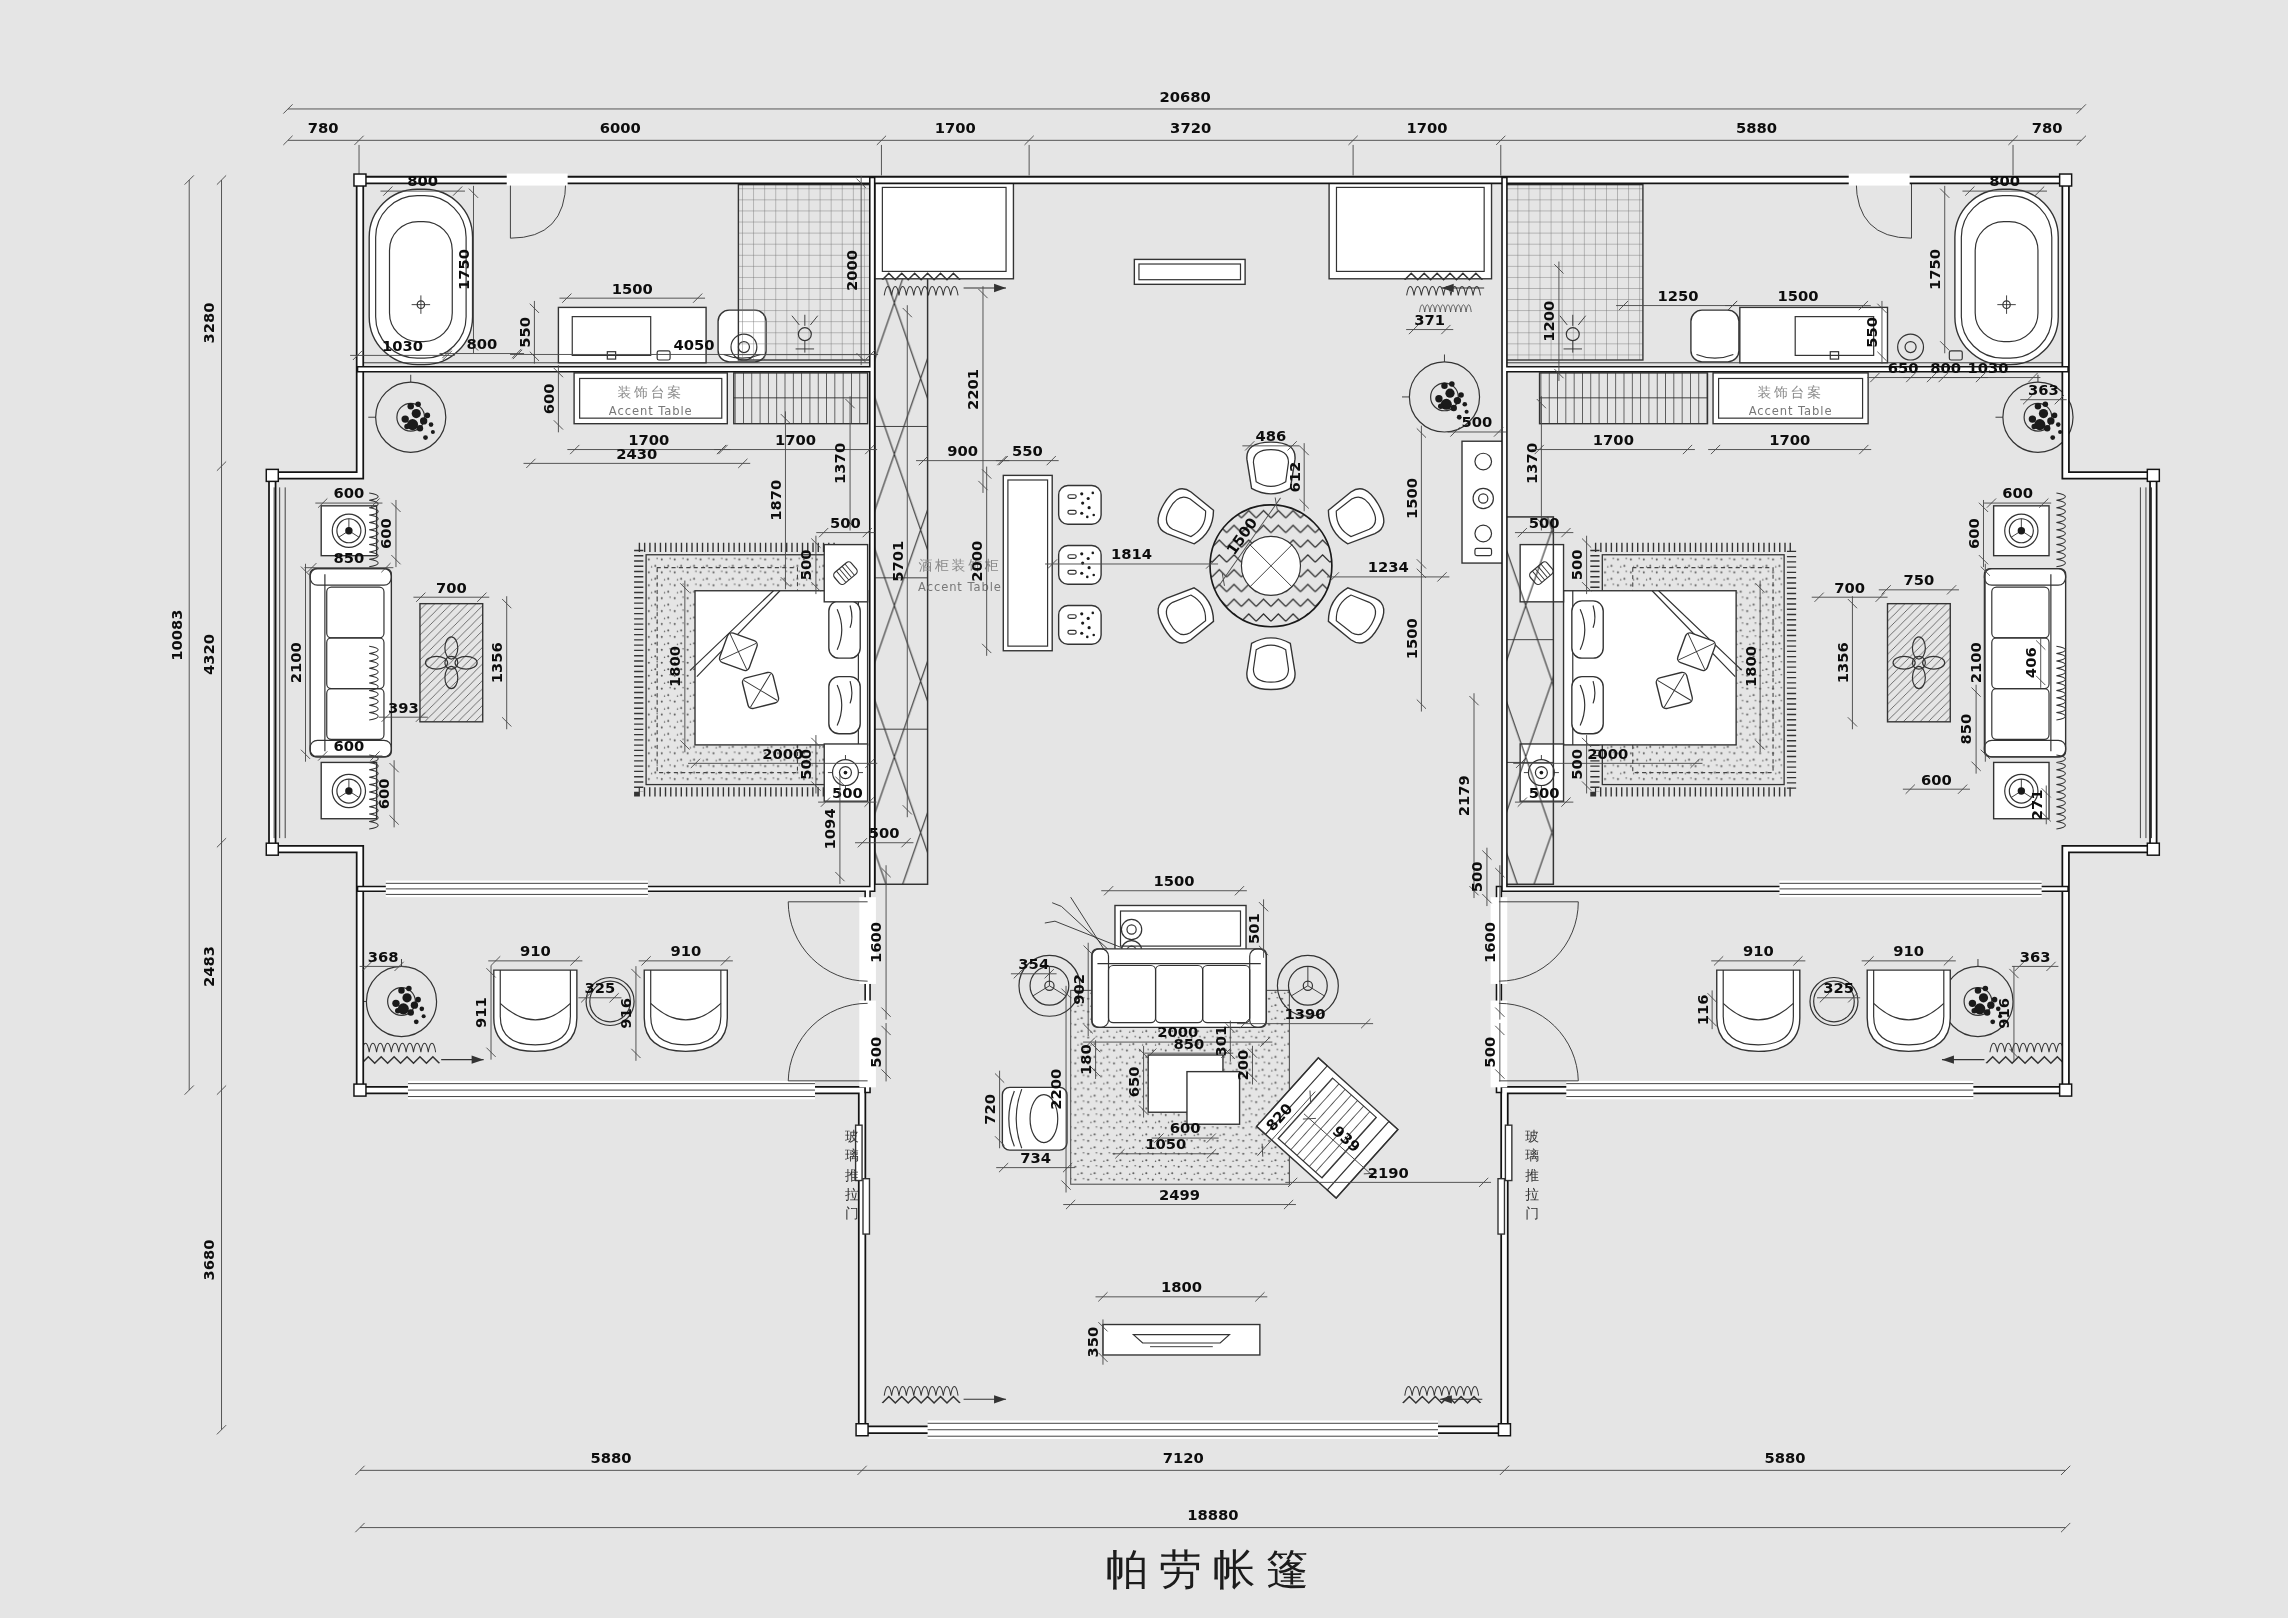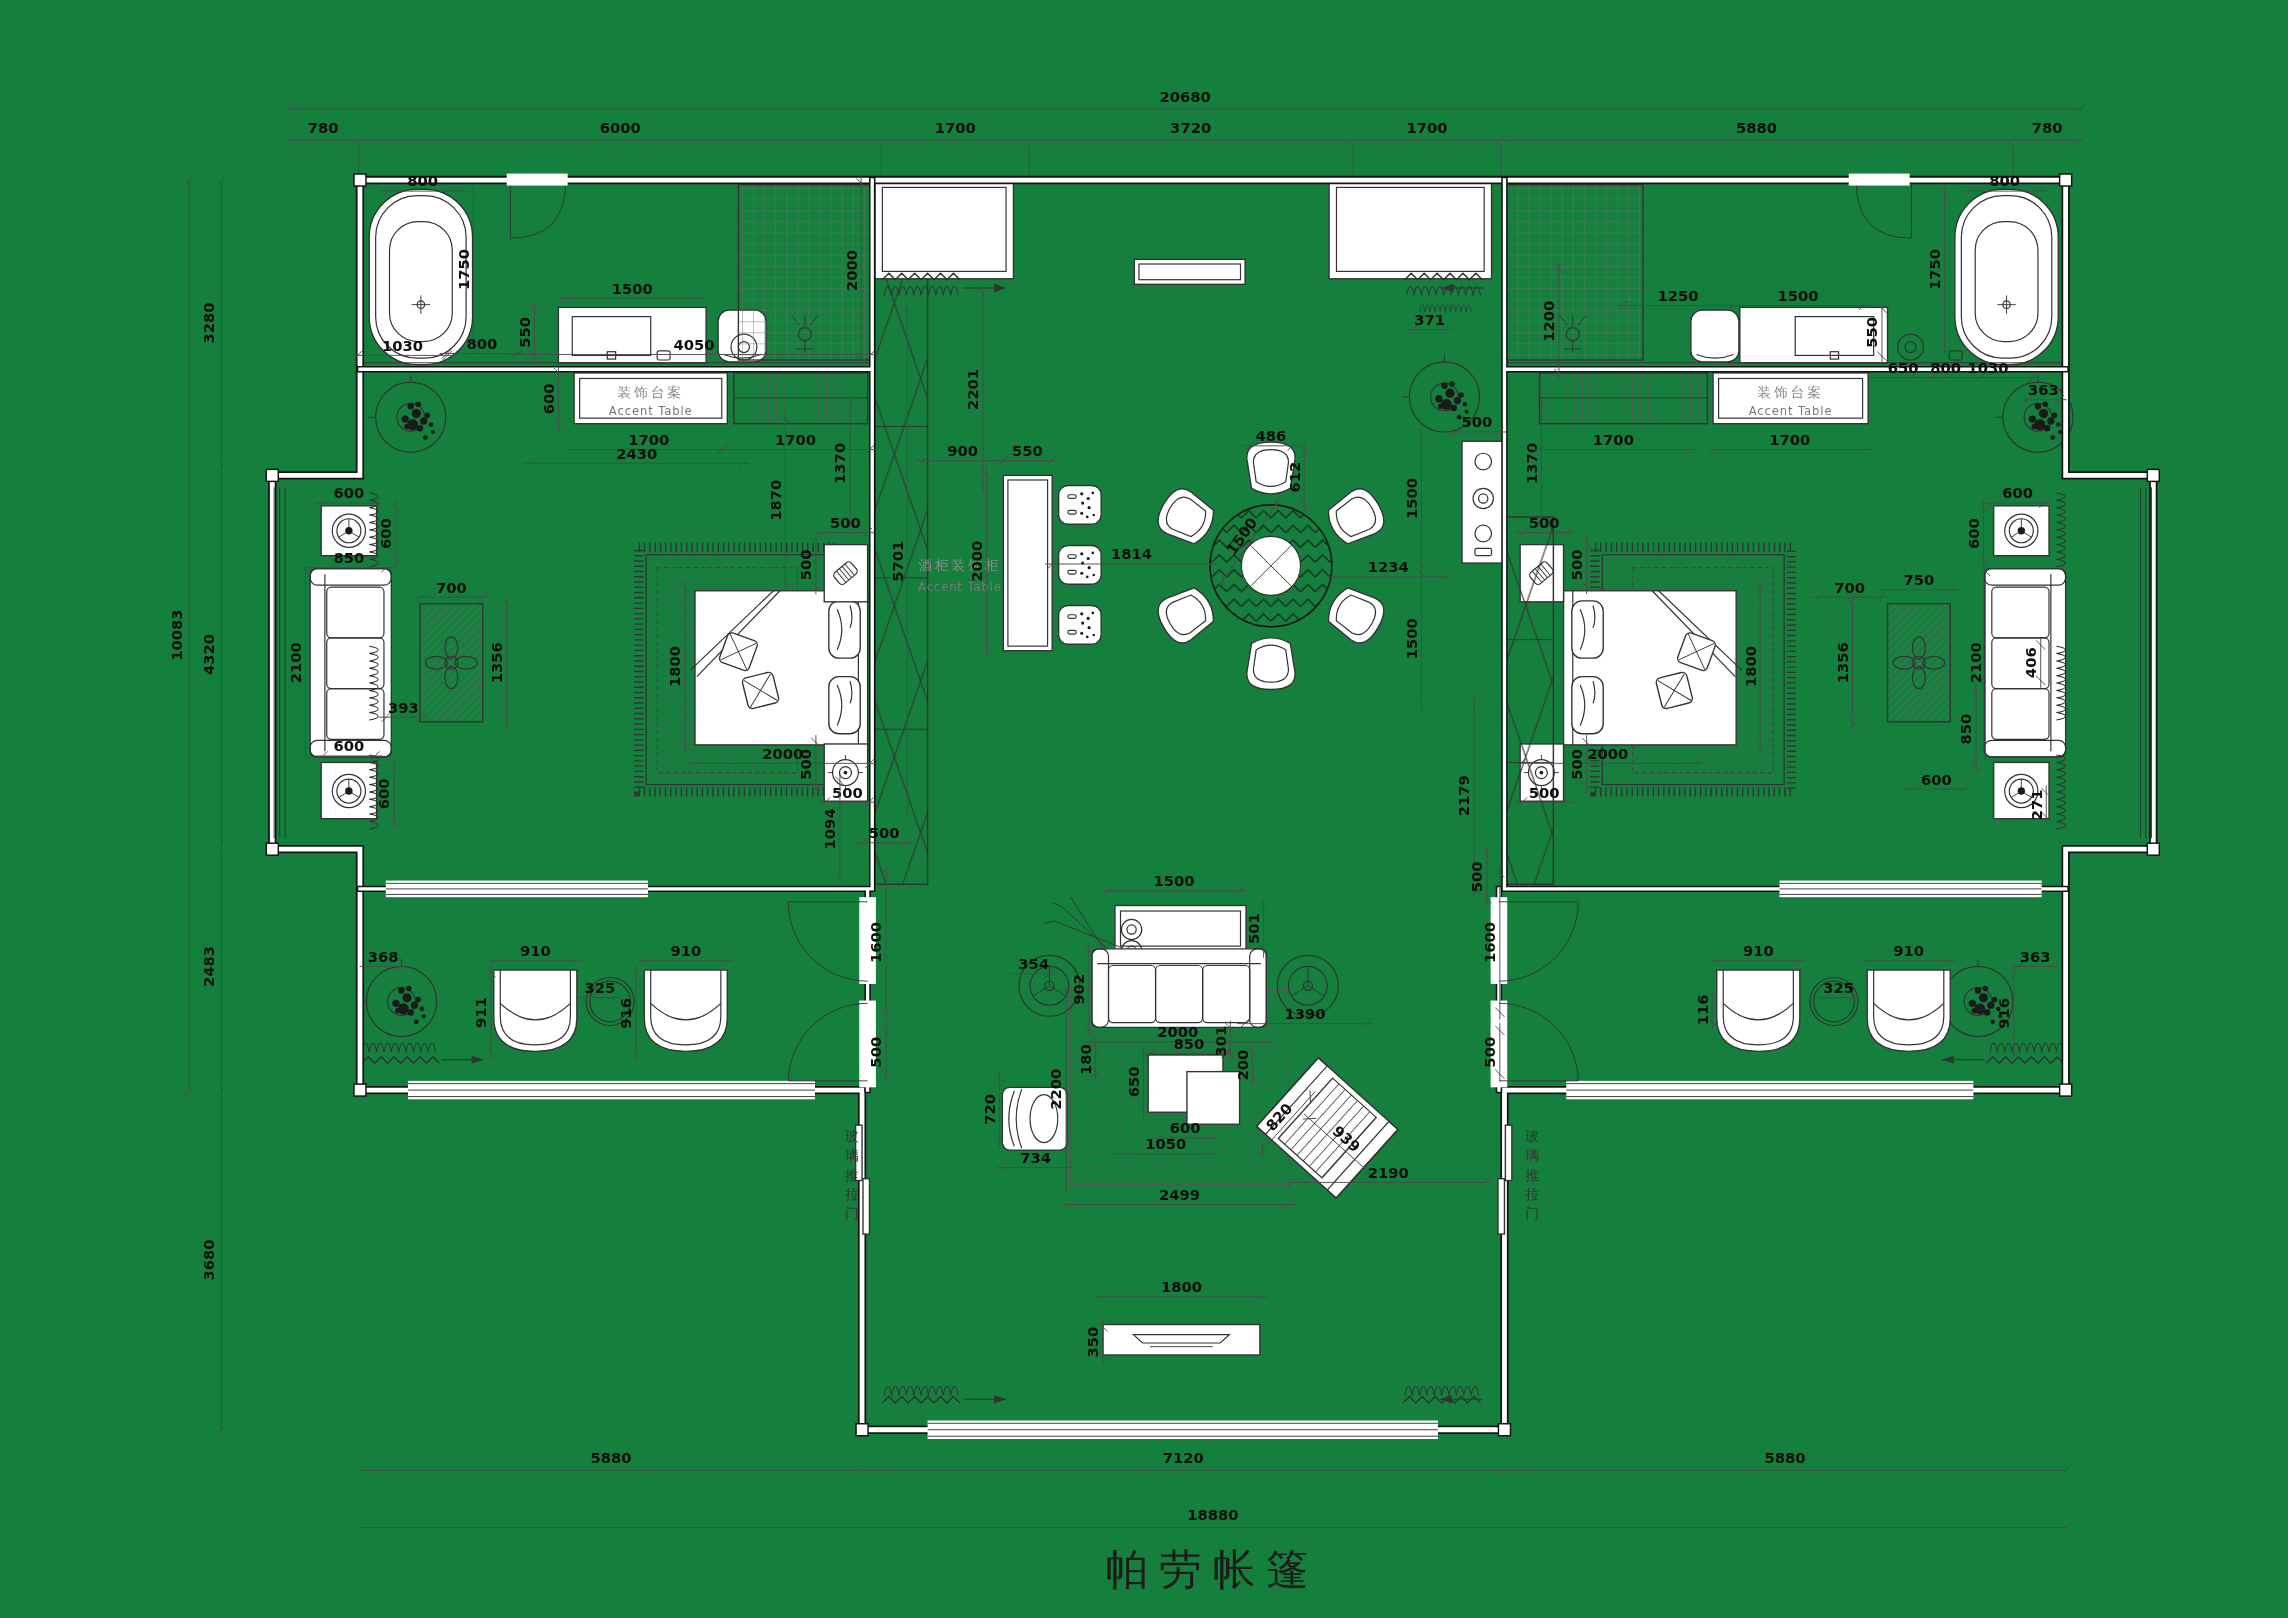--- a/index.html
+++ b/index.html
@@ -1,16 +1,16 @@
 <!DOCTYPE html>
 <html style="font-size:14.8px"><head>
 <meta charset="utf-8">
 <style>
   html,body{margin:0;padding:0;background:#fff}
-  .stage{width:2289px;height:1619px;position:relative;background:#15803d}
+  .stage{width:2289px;height:1619px;position:relative;background:#e5e5e5}
   svg{display:block}
   
   .w9{stroke:#141414;stroke-width:9;fill:none;stroke-linecap:square}
   .w5{stroke:#ffffff;stroke-width:5.2;fill:none;stroke-linecap:square}
   .w7{stroke:#141414;stroke-width:7;fill:none;stroke-linecap:square}
   .w35{stroke:#ffffff;stroke-width:3.6;fill:none;stroke-linecap:square}
   
   .f{fill:#fff;stroke:#333;stroke-width:1.5}
   .f1{fill:none;stroke:#333;stroke-width:1.3}
   .t{fill:none;stroke:#333;stroke-width:1}

